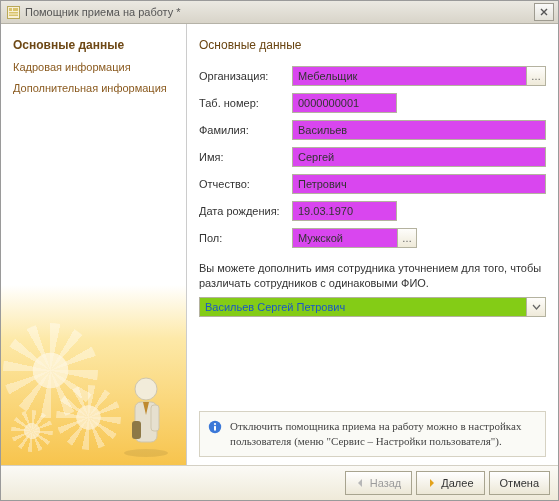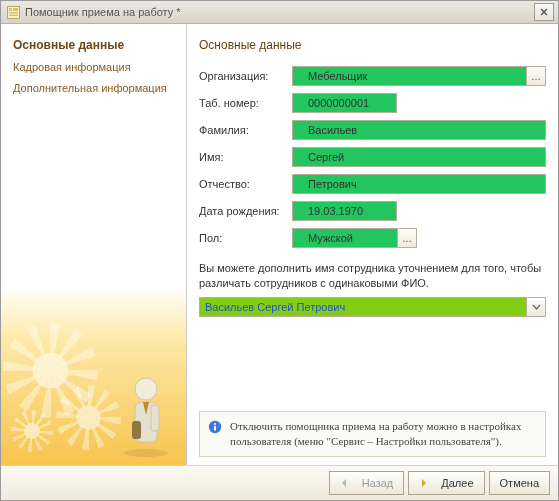--- a/index.html
+++ b/index.html
@@ -123,23 +123,23 @@
     font-size: 11px;
   }
   .field {
     flex:1;
     position: relative;
   }
   .text-input {
     width: 100%;
     box-sizing: border-box;
     border: 1px solid #b4b29f;
-    background: #22c55e;
+    background: #d946ef;
     height: 20px;
-    padding: 0 15px;
+    padding: 0 5px;
     font-family: inherit;
     font-size: 11px;
     color: #333;
   }
   .text-input.narrow { width: 105px; flex:none; }
   .text-input.narrow2 { width: 105px; flex:none; }
   .lookup {
     display:flex;
   }
   .lookup input {
@@ -214,21 +214,21 @@
     gap: 4px;
     padding: 0 8px;
   }
   .btn {
     height: 22px;
     border: 1px solid #a8a48f;
     background: linear-gradient(#ffffff,#ece7d6);
     padding: 0 10px;
     display:flex;
     align-items:center;
-    gap:12px;
+    gap:4px;
     font-size:11px;
     color:#333;
     cursor:pointer;
   }
   .btn .arrow { width:10px; height:10px; display:inline-flex; }
   .btn.primary { font-weight: normal; }
   .btn.disabled { color:#9c9c9c; }
 </style>
 </head>
 <body>

